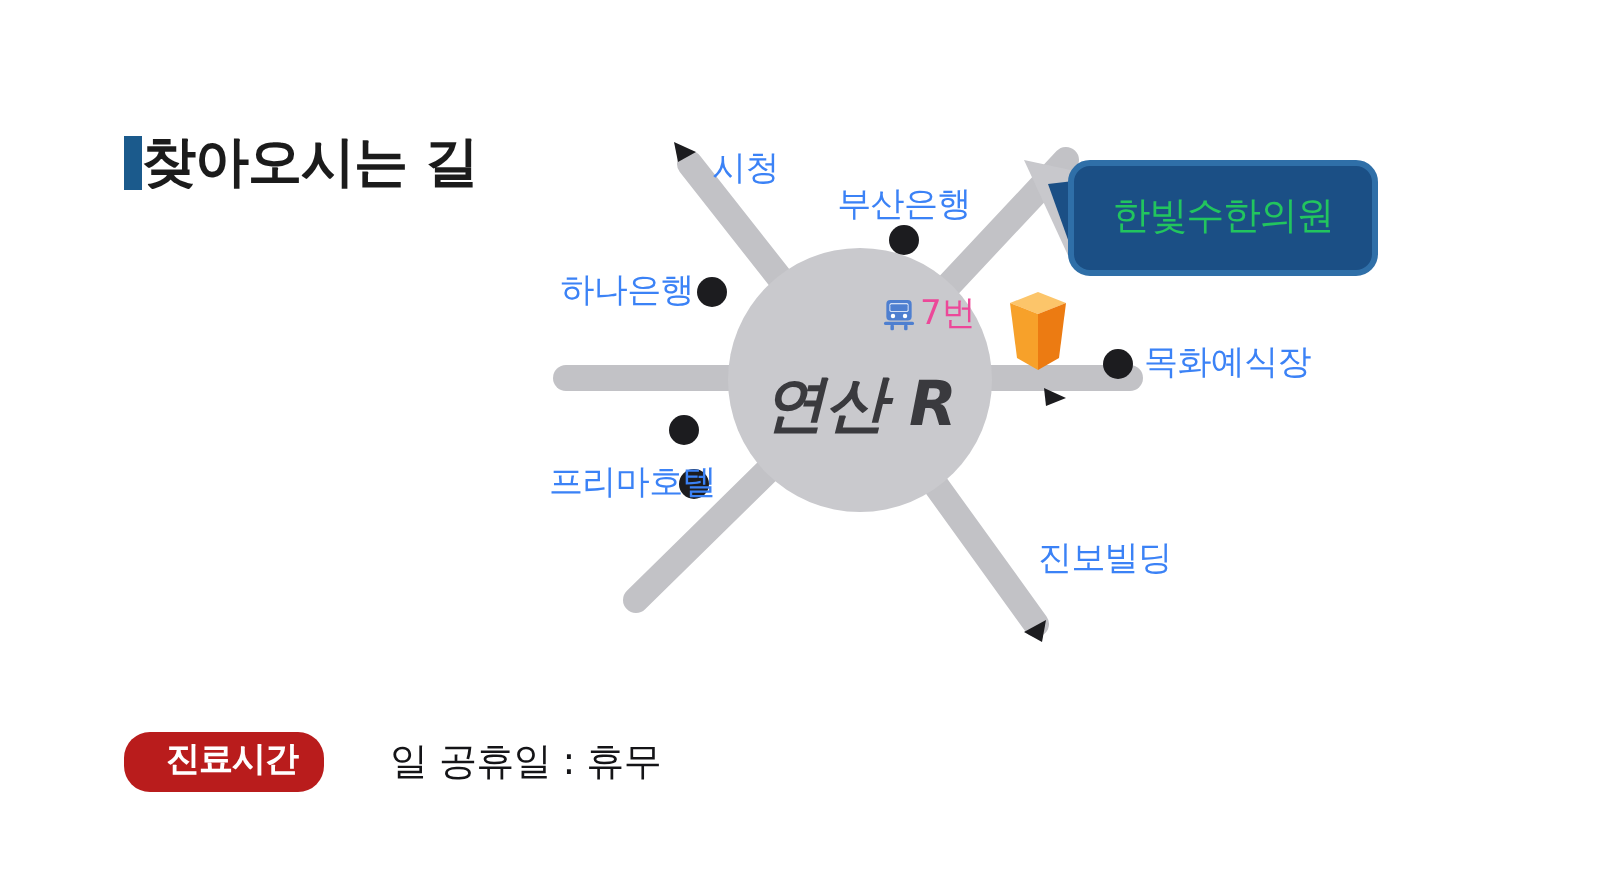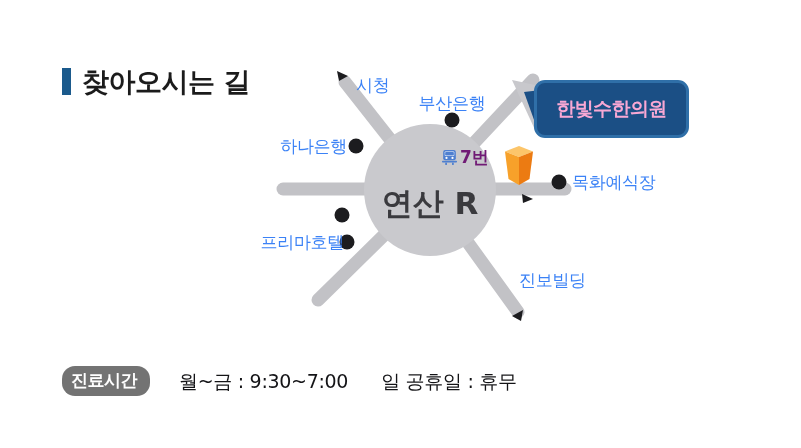--- a/index.html
+++ b/index.html
@@ -18,21 +18,20 @@
     -webkit-font-smoothing: antialiased;
   }
 
   
   #page-header {
     position: absolute;
     left: 62px;
     top: 68px;
     display: flex;
     align-items: center;
-    gap: 11px;
   }
   #title-marker {
     width: 9px;
     height: 27px;
     background: #1b5a8c;
     flex: 0 0 auto;
   }
   #title-text {
     font-size: 27px;
     font-weight: 700;
@@ -73,22 +72,22 @@
     font-size: 31px;
     font-weight: 700;
     color: #3a3a3e;
     white-space: nowrap;
     line-height: 1;
     letter-spacing: 0px;
   }
   .exit-label {
     position: absolute;
     font-size: 17px;
-    font-weight: 700;
-    color: #701a75;
+    font-weight: 400;
+    color: #ec4899;
     white-space: nowrap;
     line-height: 1;
     text-align: right;
   }
 
   
   .lbl-left   { transform: translate(0, -50%); }
   .lbl-right  { transform: translate(-100%, -50%); }
   .lbl-center { transform: translate(-50%, -50%); }
 
@@ -105,22 +104,22 @@
     box-sizing: border-box;
     display: flex;
     flex-direction: column;
     align-items: center;
     justify-content: center;
     gap: 1px;
     z-index: 6;
   }
   #clinic-callout .callout-line1 {
     font-size: 19px;
-    font-weight: 700;
-    color: #f9a8d4;
+    font-weight: 400;
+    color: #22c55e;
     letter-spacing: -0.6px;
     line-height: 1.05;
     white-space: nowrap;
   }
   #clinic-callout .callout-line2 {
     font-size: 18px;
     font-weight: 700;
     color: #ffffff;
     letter-spacing: -0.6px;
     line-height: 1.05;
@@ -166,27 +165,27 @@
   
   #hours-bar {
     position: absolute;
     left: 62px;
     top: 366px;
     display: flex;
     align-items: center;
     white-space: nowrap;
   }
   #hours-badge {
-    background: #737373;
+    background: #b91c1c;
     color: #ffffff;
     font-size: 17px;
     font-weight: 700;
     letter-spacing: -0.5px;
     border-radius: 13px;
-    padding: 6px 13px 7px 9px;
+    padding: 6px 13px 7px 21px;
     line-height: 1;
     flex: 0 0 auto;
   }
   .hours-entry {
     font-size: 19px;
     font-weight: 400;
     color: #141417;
     letter-spacing: -0.3px;
     line-height: 1;
   }
@@ -239,30 +238,30 @@
 
       <path d="M 523 310 L 512 316 L 521 321 Z"></path>
     </g>
   </svg>
 
   <svg id="callout-tail" viewBox="0 0 801 350">
     <path d="M 540 86 L 536 132 L 512 80 Z" fill="#c8c8cc"></path>
     <path d="M 541 90 L 538 131 L 524 92 Z" fill="#1b4f85"></path>
   </svg>
 
-  <div class="hub-label lbl-center" style="left:430px; top:203px;">연산 R</div>
+  <div class="hub-label lbl-center" style="left:430px; top:203px;font-style:italic;">연산 R</div>
 
   <div class="map-label lbl-left" style="left:356px; top:85px;">시청</div>
 
   <div class="map-label lbl-center" style="left:452px; top:103px;">부산은행</div>
 
   <div class="map-label lbl-right" style="left:347px; top:146px;">하나은행</div>
 
 
-  <div class="map-label lbl-right" style="left:344px; top:242px;">프리마호텔</div>
+  <div class="map-label lbl-right" style="left:358px; top:242px;">프리마호텔</div>
 
   <div class="map-label lbl-left" style="left:572px; top:182px;">목화예식장</div>
 
 
   <div class="map-label lbl-left" style="left:519px; top:280px;">진보빌딩</div>
 
   <div id="exit-marker">
     <svg id="subway-icon" viewBox="0 0 24 24">
       <rect x="4" y="2.5" width="16" height="13" rx="2.5" fill="#4e7fd0"></rect>
       <rect x="6" y="4.5" width="12" height="5.5" rx="1" fill="#ffffff"></rect>
@@ -285,15 +284,14 @@
     <path d="M 31 7.5 L 17 13 L 17 41 L 27.5 35 Z" fill="#ec7b12"></path>
   </svg>
 
   <div id="clinic-callout">
     <div class="callout-line1">한빛수한의원</div>
   </div>
 </div>
 
 <div id="hours-bar">
   <span id="hours-badge">진료시간</span>
-  <span id="hours-weekday" class="hours-entry">월~금 : 9:30~7:00</span>
   <span id="hours-holiday" class="hours-entry">일 공휴일 : 휴무</span>
 </div>
 
 </body></html>

